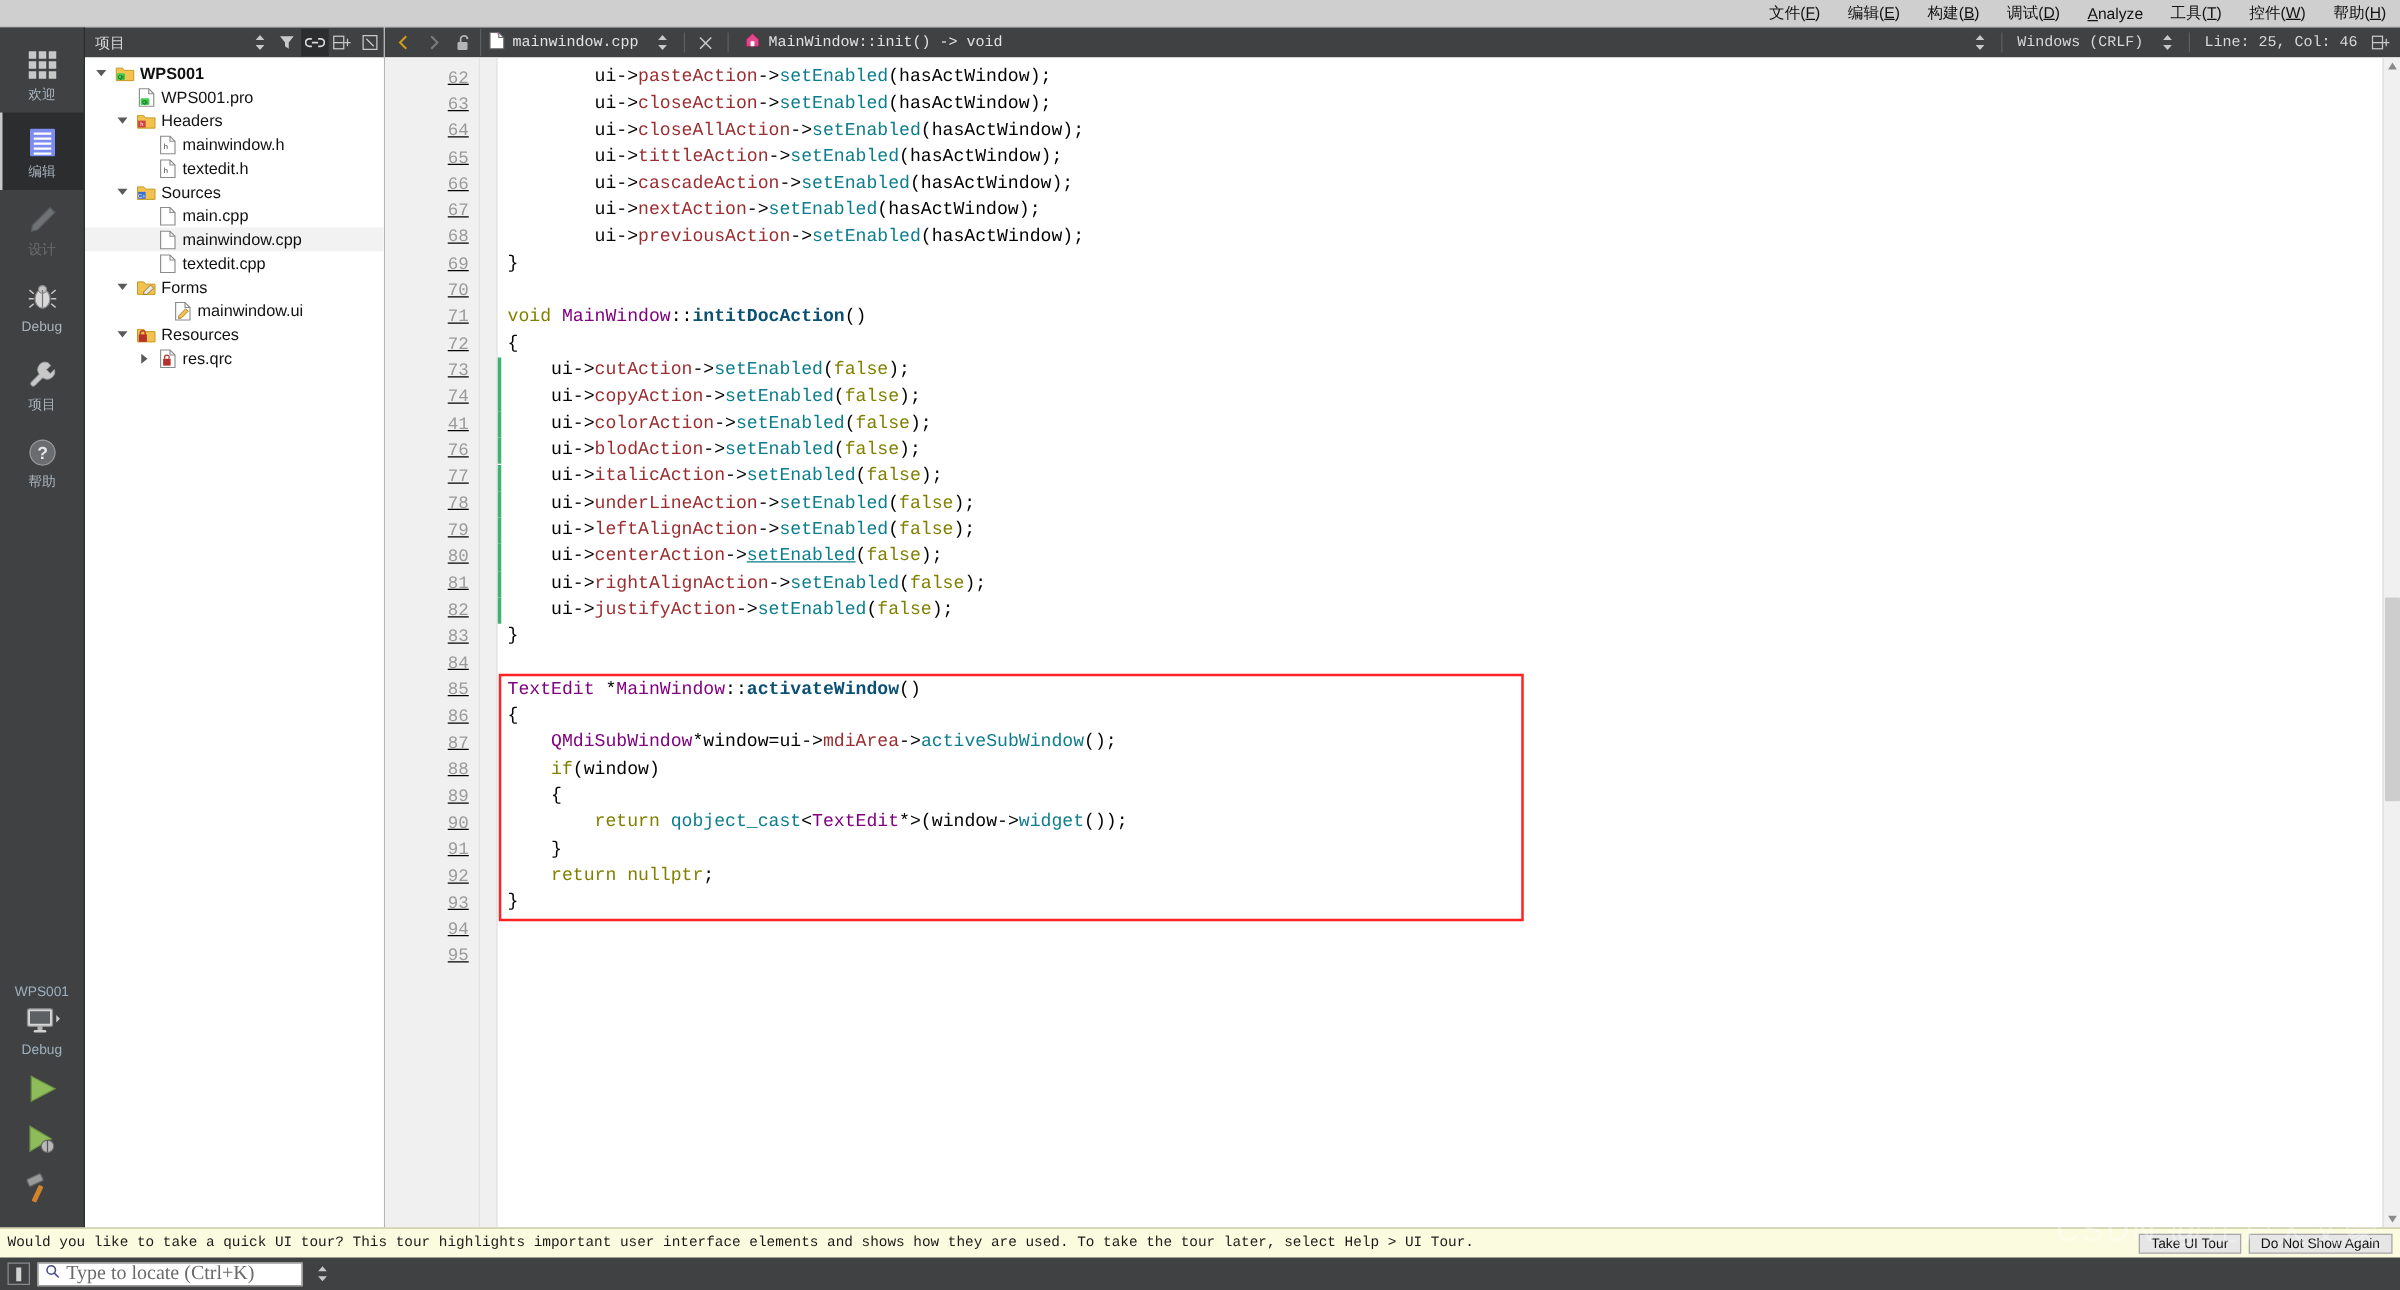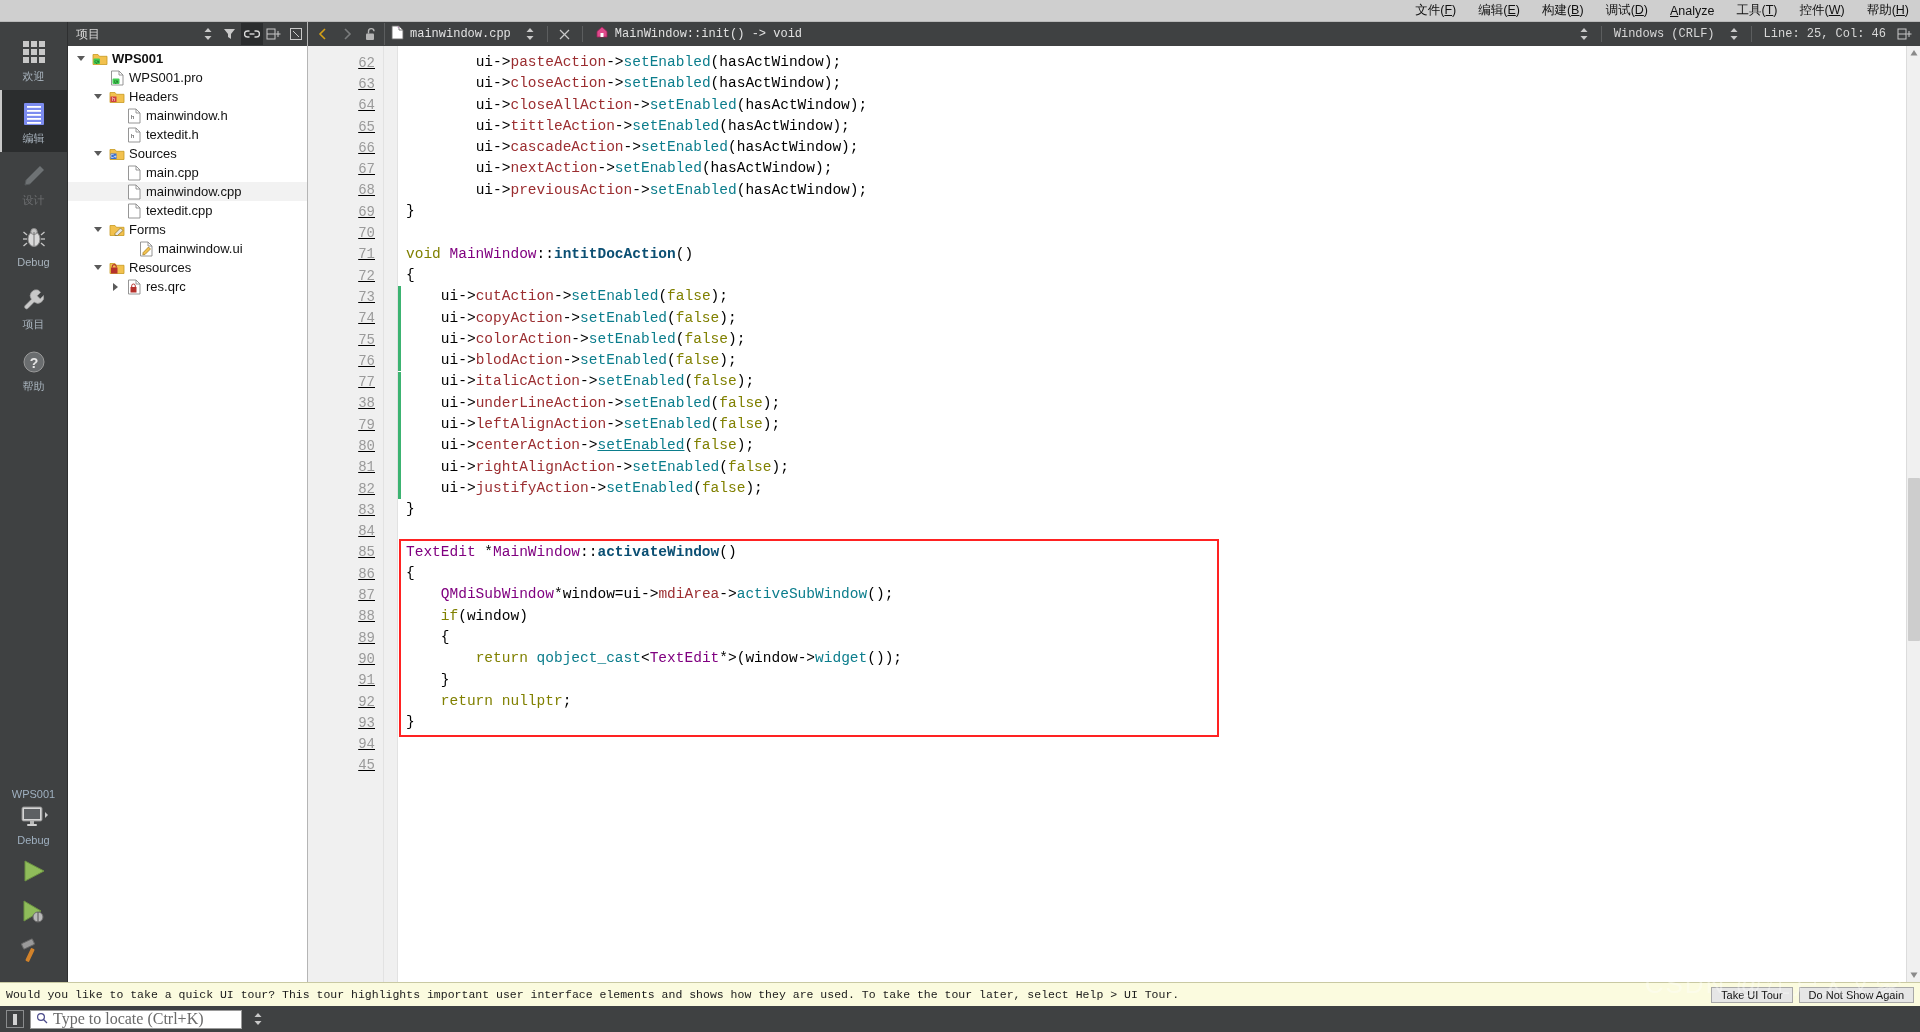--- a/index.html
+++ b/index.html
@@ -663,41 +663,41 @@
             <div class="gline">65</div>
             <div class="gline">66</div>
             <div class="gline">67</div>
             <div class="gline">68</div>
             <div class="gline">69</div>
             <div class="gline">70</div>
             <div class="gline">71</div>
             <div class="gline">72</div>
             <div class="gline">73</div>
             <div class="gline">74</div>
-            <div class="gline">75</div>
+            <div class="gline">41</div>
             <div class="gline">76</div>
             <div class="gline">77</div>
-            <div class="gline">38</div>
+            <div class="gline">78</div>
             <div class="gline">79</div>
             <div class="gline">80</div>
             <div class="gline">81</div>
             <div class="gline">82</div>
             <div class="gline">83</div>
             <div class="gline">84</div>
             <div class="gline">85</div>
             <div class="gline">86</div>
             <div class="gline">87</div>
             <div class="gline">88</div>
             <div class="gline">89</div>
             <div class="gline">90</div>
             <div class="gline">91</div>
             <div class="gline">92</div>
             <div class="gline">93</div>
             <div class="gline">94</div>
-            <div class="gline">45</div>
+            <div class="gline">95</div>
           </div>
         <div class="foldcol" id="foldcol">
             <div class="foldrow"></div>
             <div class="foldrow"></div>
             <div class="foldrow"></div>
             <div class="foldrow"></div>
             <div class="foldrow"></div>
             <div class="foldrow"></div>
             <div class="foldrow"></div>
             <div class="foldrow"></div>

